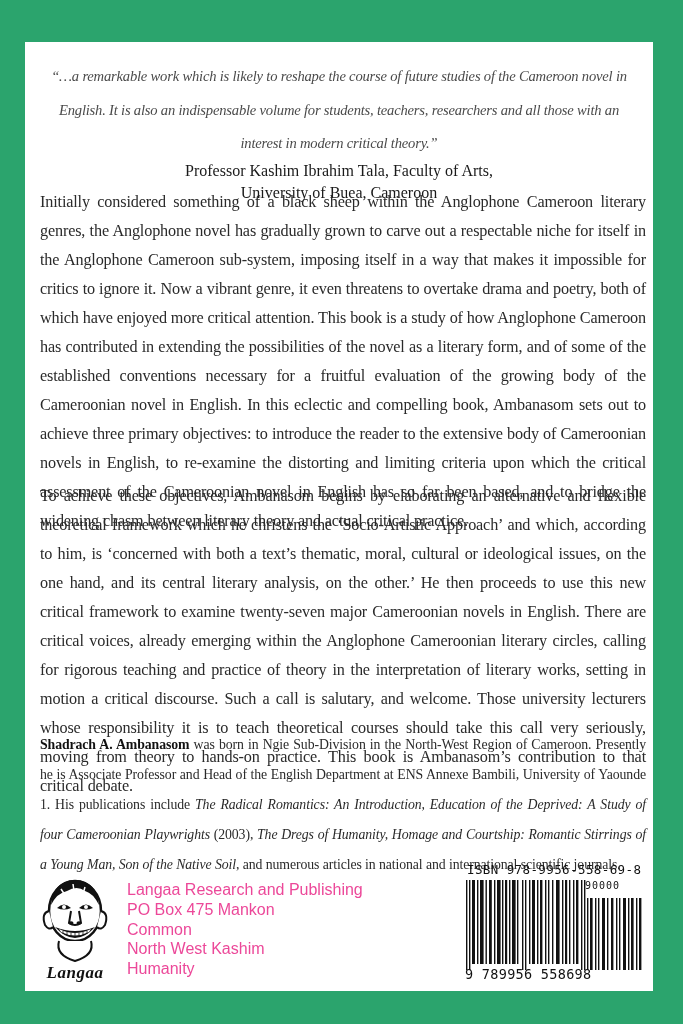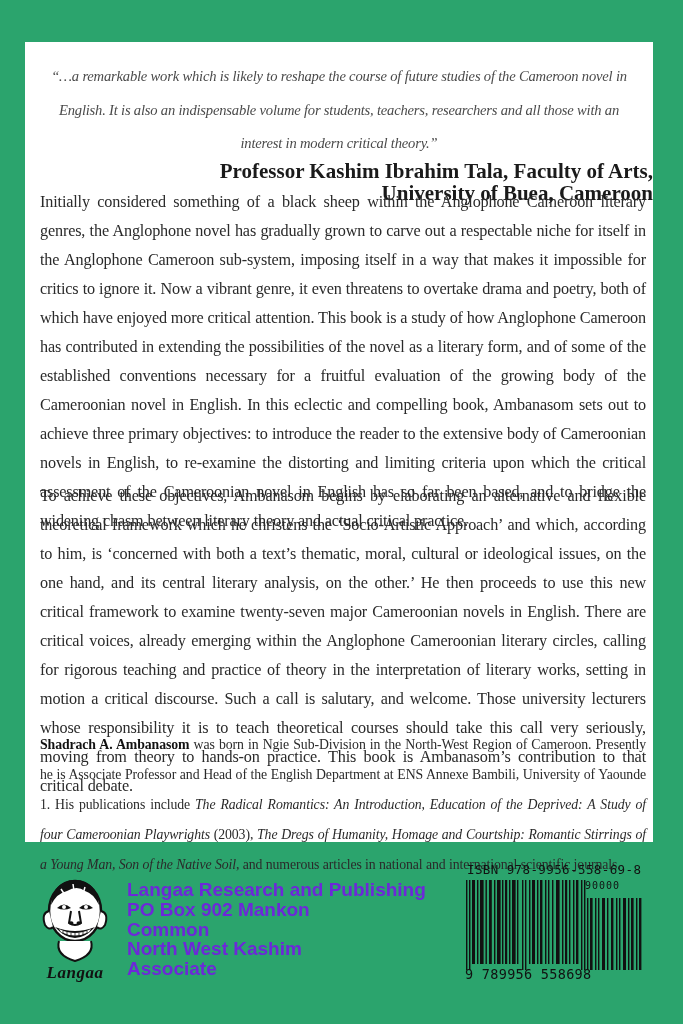--- a/index.html
+++ b/index.html
@@ -3,31 +3,31 @@
 <meta charset="utf-8">
 <style>
   html, body { margin: 0; padding: 0; }
   body {
     width: 683px; height: 1024px; overflow: hidden;
     background: #2ba46d; position: relative;
     font-family: "Liberation Serif", "DejaVu Serif", serif;
     color: #1a1a1a;
   }
   .panel {
-    position: absolute; left: 25px; top: 42px; width: 628px; height: 800px;
+    position: absolute; left: 25px; top: 42px; width: 628px; height: 949px;
     background: #ffffff;
   }
   .quote {
     position: absolute; left: 18px; width: 592px; top: 18px;
     font-style: italic; font-size: 14.6px; line-height: 33.5px;
     color: #4a4a4a; text-align: center; letter-spacing: -0.2px;
   }
   .attrib {
     position: absolute; left: 0; width: 628px; top: 118px;
-    text-align: right; font-weight: bold; font-size: 21px; line-height: 22px;
+    text-align: center; font-weight: normal; font-size: 16px; line-height: 22px;
     color: #1a1a1a;
   }
   .body-text {
     position: absolute; left: 15px; width: 606px;
     font-size: 16.2px; line-height: 29px; text-align: justify;
     color: #2a2a2a; letter-spacing: -0.15px;
   }
   .p1 { top: 146px; }
   .p2 { top: 440px; }
   .bio {
@@ -41,21 +41,21 @@
     position: absolute; left: 12px; top: 833px; width: 76px; height: 110px;
   }
   .logo-label {
     position: absolute; left: 0; bottom: 2px; width: 76px; text-align: center;
     font-style: italic; font-weight: bold; font-size: 17px; color: #111;
     font-family: Liberation Serif, serif; letter-spacing: 0.5px;
   }
   .publisher {
     position: absolute; left: 102px; top: 838px;
     font-family: "Liberation Sans", "DejaVu Sans", sans-serif;
-    font-weight: bold; font-size: 19px; line-height: 19.8px; color: #6d28d9;
+    font-weight: normal; font-size: 16px; line-height: 19.8px; color: #ec4899;
   }
   .publisher div { white-space: nowrap; }
   .barcode-wrap {
     position: absolute; left: 414px; top: 820px; width: 200px; height: 125px;
     font-family: "DejaVu Sans Mono", "Liberation Mono", monospace; color: #111;
   }
   .isbn-label {
     position: absolute; left: 28px; top: 0; font-size: 12.5px; letter-spacing: 0.4px; white-space: nowrap;
   }
   .price-code {
@@ -108,24 +108,24 @@
       <path d="M22 54 Q38 62 54 54 L52 57 Q38 64 24 57 Z" fill="#fff"></path>
       <path d="M26 56 L26 59 M30 57 L30 60.5 M34 58 L34 61.5 M38 58 L38 61.5 M42 58 L42 61.5 M46 57 L46 60.5 M50 56 L50 59" stroke="#111" stroke-width="0.8"></path>
 
       <path d="M22 66 Q18 80 38 86 Q58 80 54 66" fill="#fff" stroke="#111" stroke-width="2"></path>
     </svg>
     <div class="logo-label">Langaa</div>
   </div>
 
   <div class="publisher">
     <div>Langaa Research and Publishing</div>
-    <div>PO Box 902 Mankon</div>
+    <div>PO Box 475 Mankon</div>
     <div>Common</div>
     <div>North West Kashim</div>
-    <div>Associate</div>
+    <div>Humanity</div>
   </div>
 
   <div class="barcode-wrap">
     <div class="isbn-label">ISBN 978-9956-558-69-8</div>
     <div class="price-code">90000</div>
     <svg class="bars-main" viewBox="0 0 120 90" preserveAspectRatio="none">
       <g fill="#111">
         <rect x="0" y="0" width="1.4" height="90"></rect>
         <rect x="3" y="0" width="1.4" height="90"></rect>
         <rect x="6" y="0" width="3" height="84"></rect>

